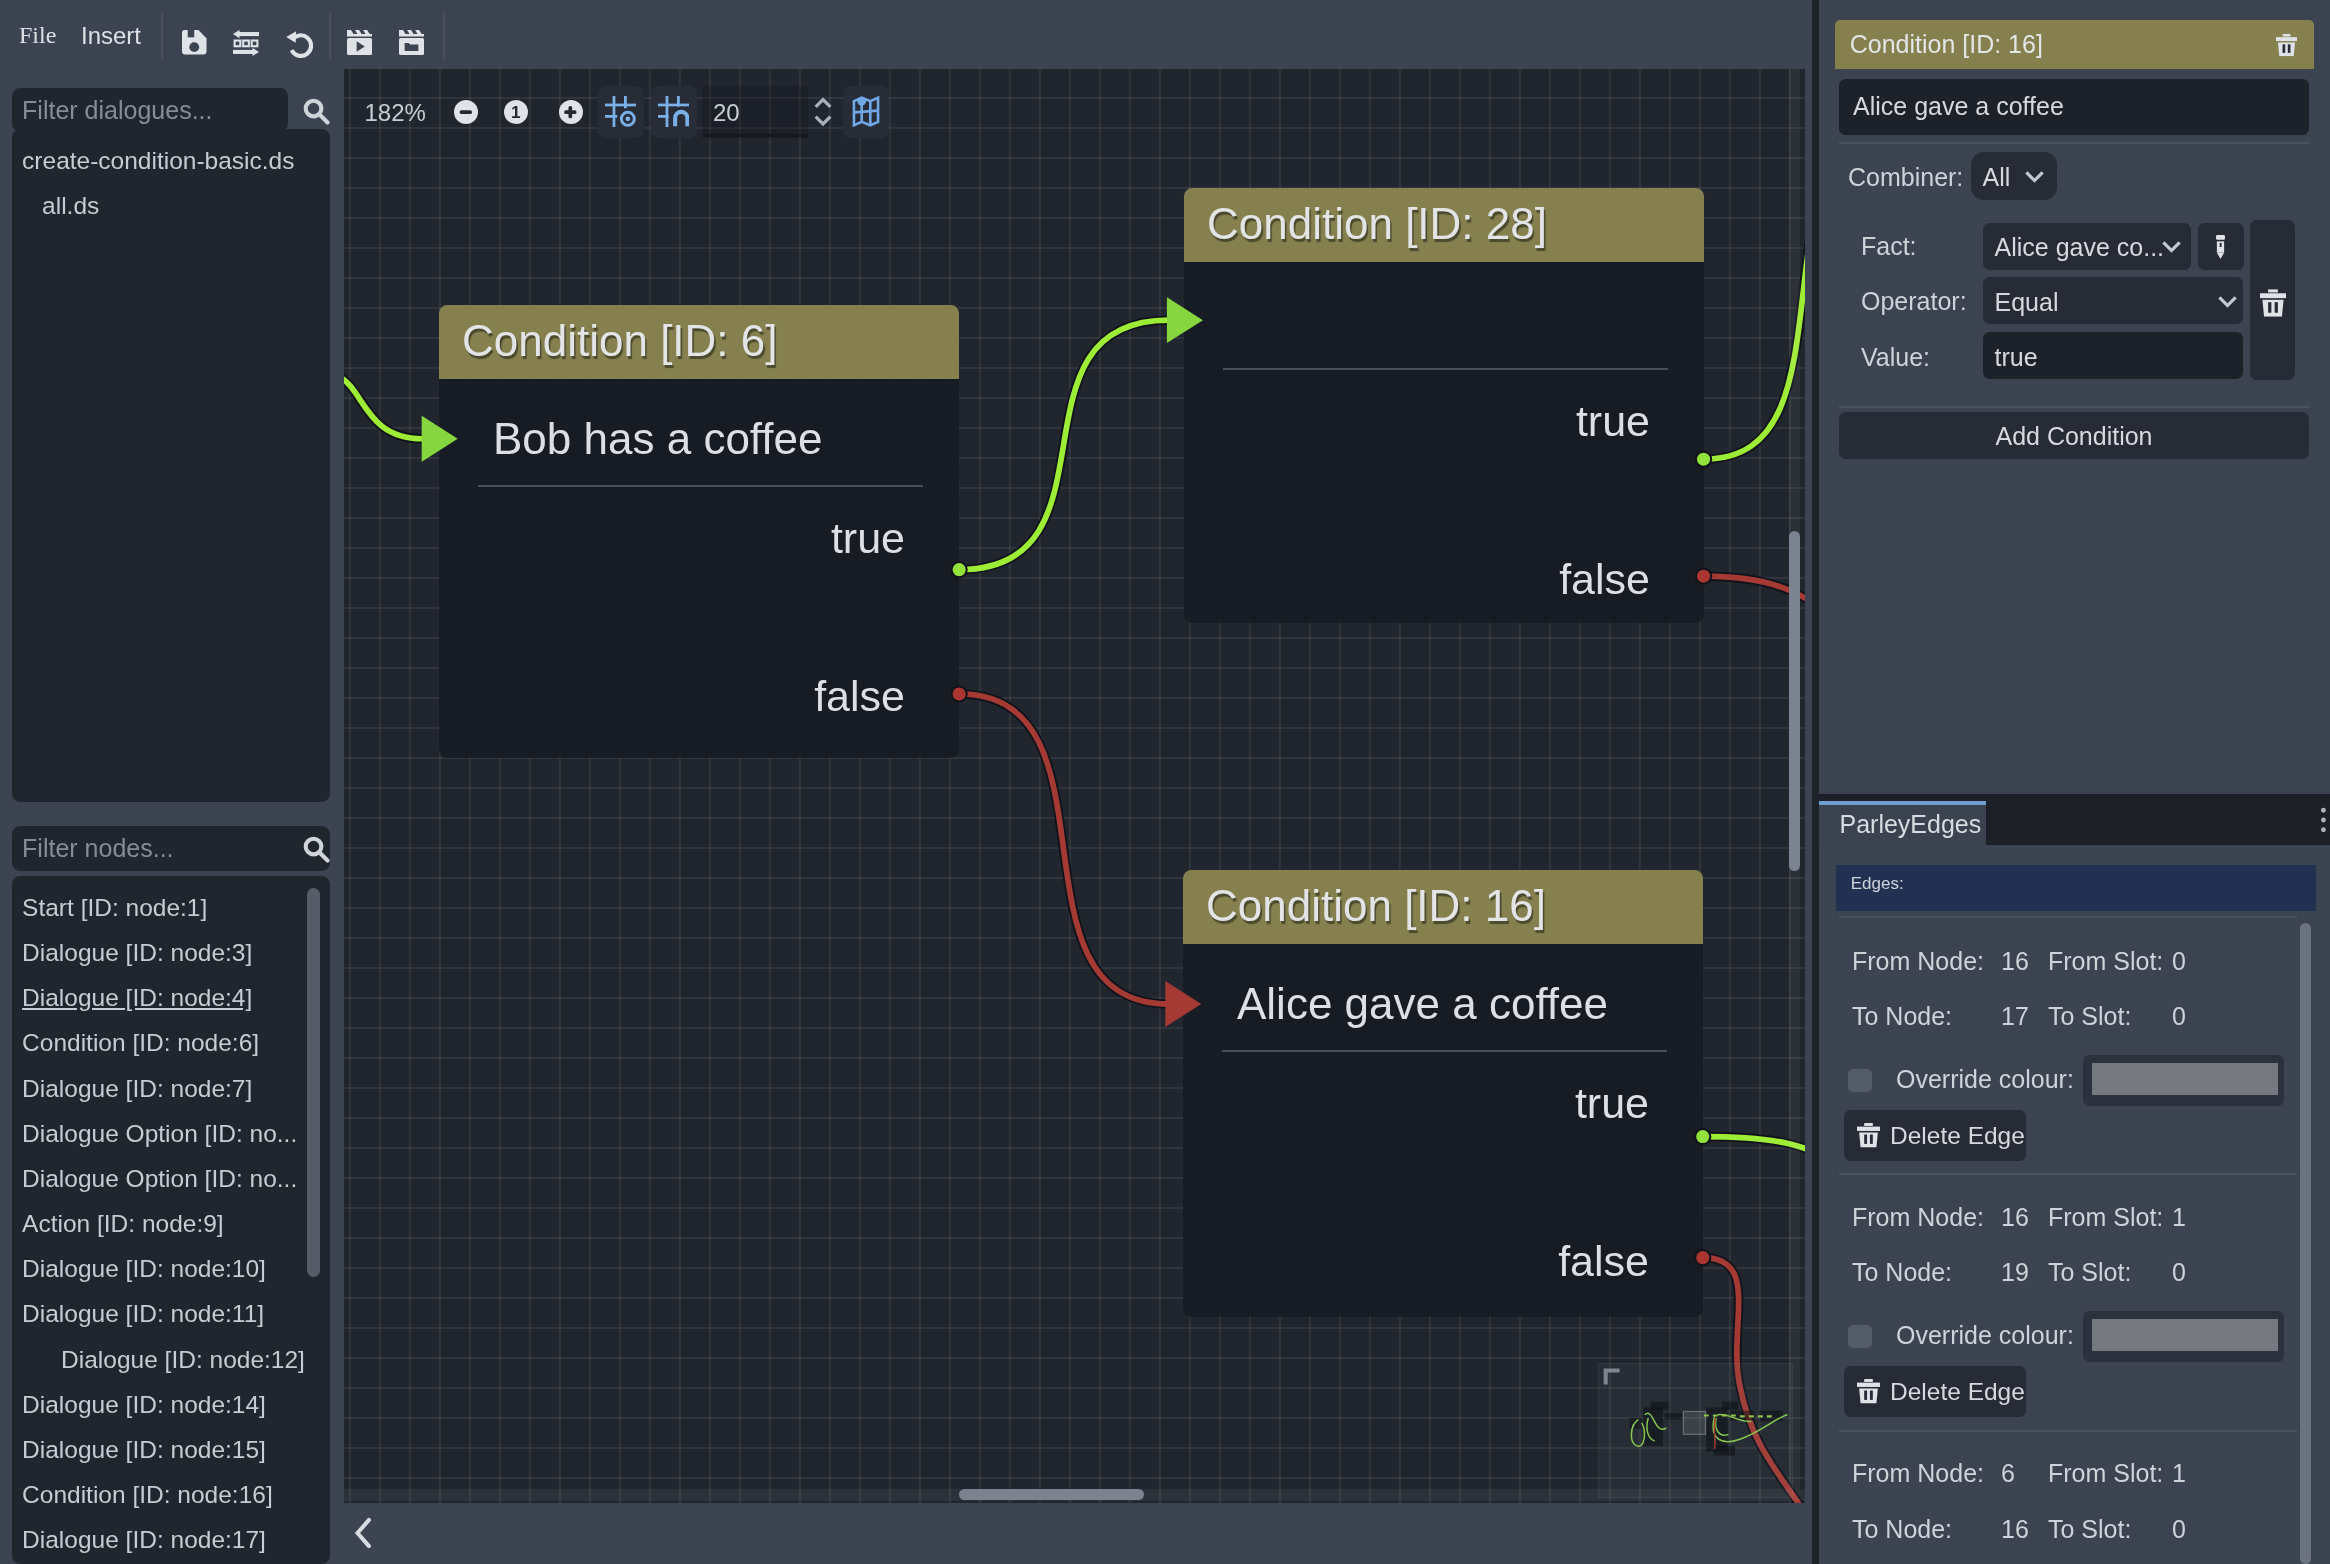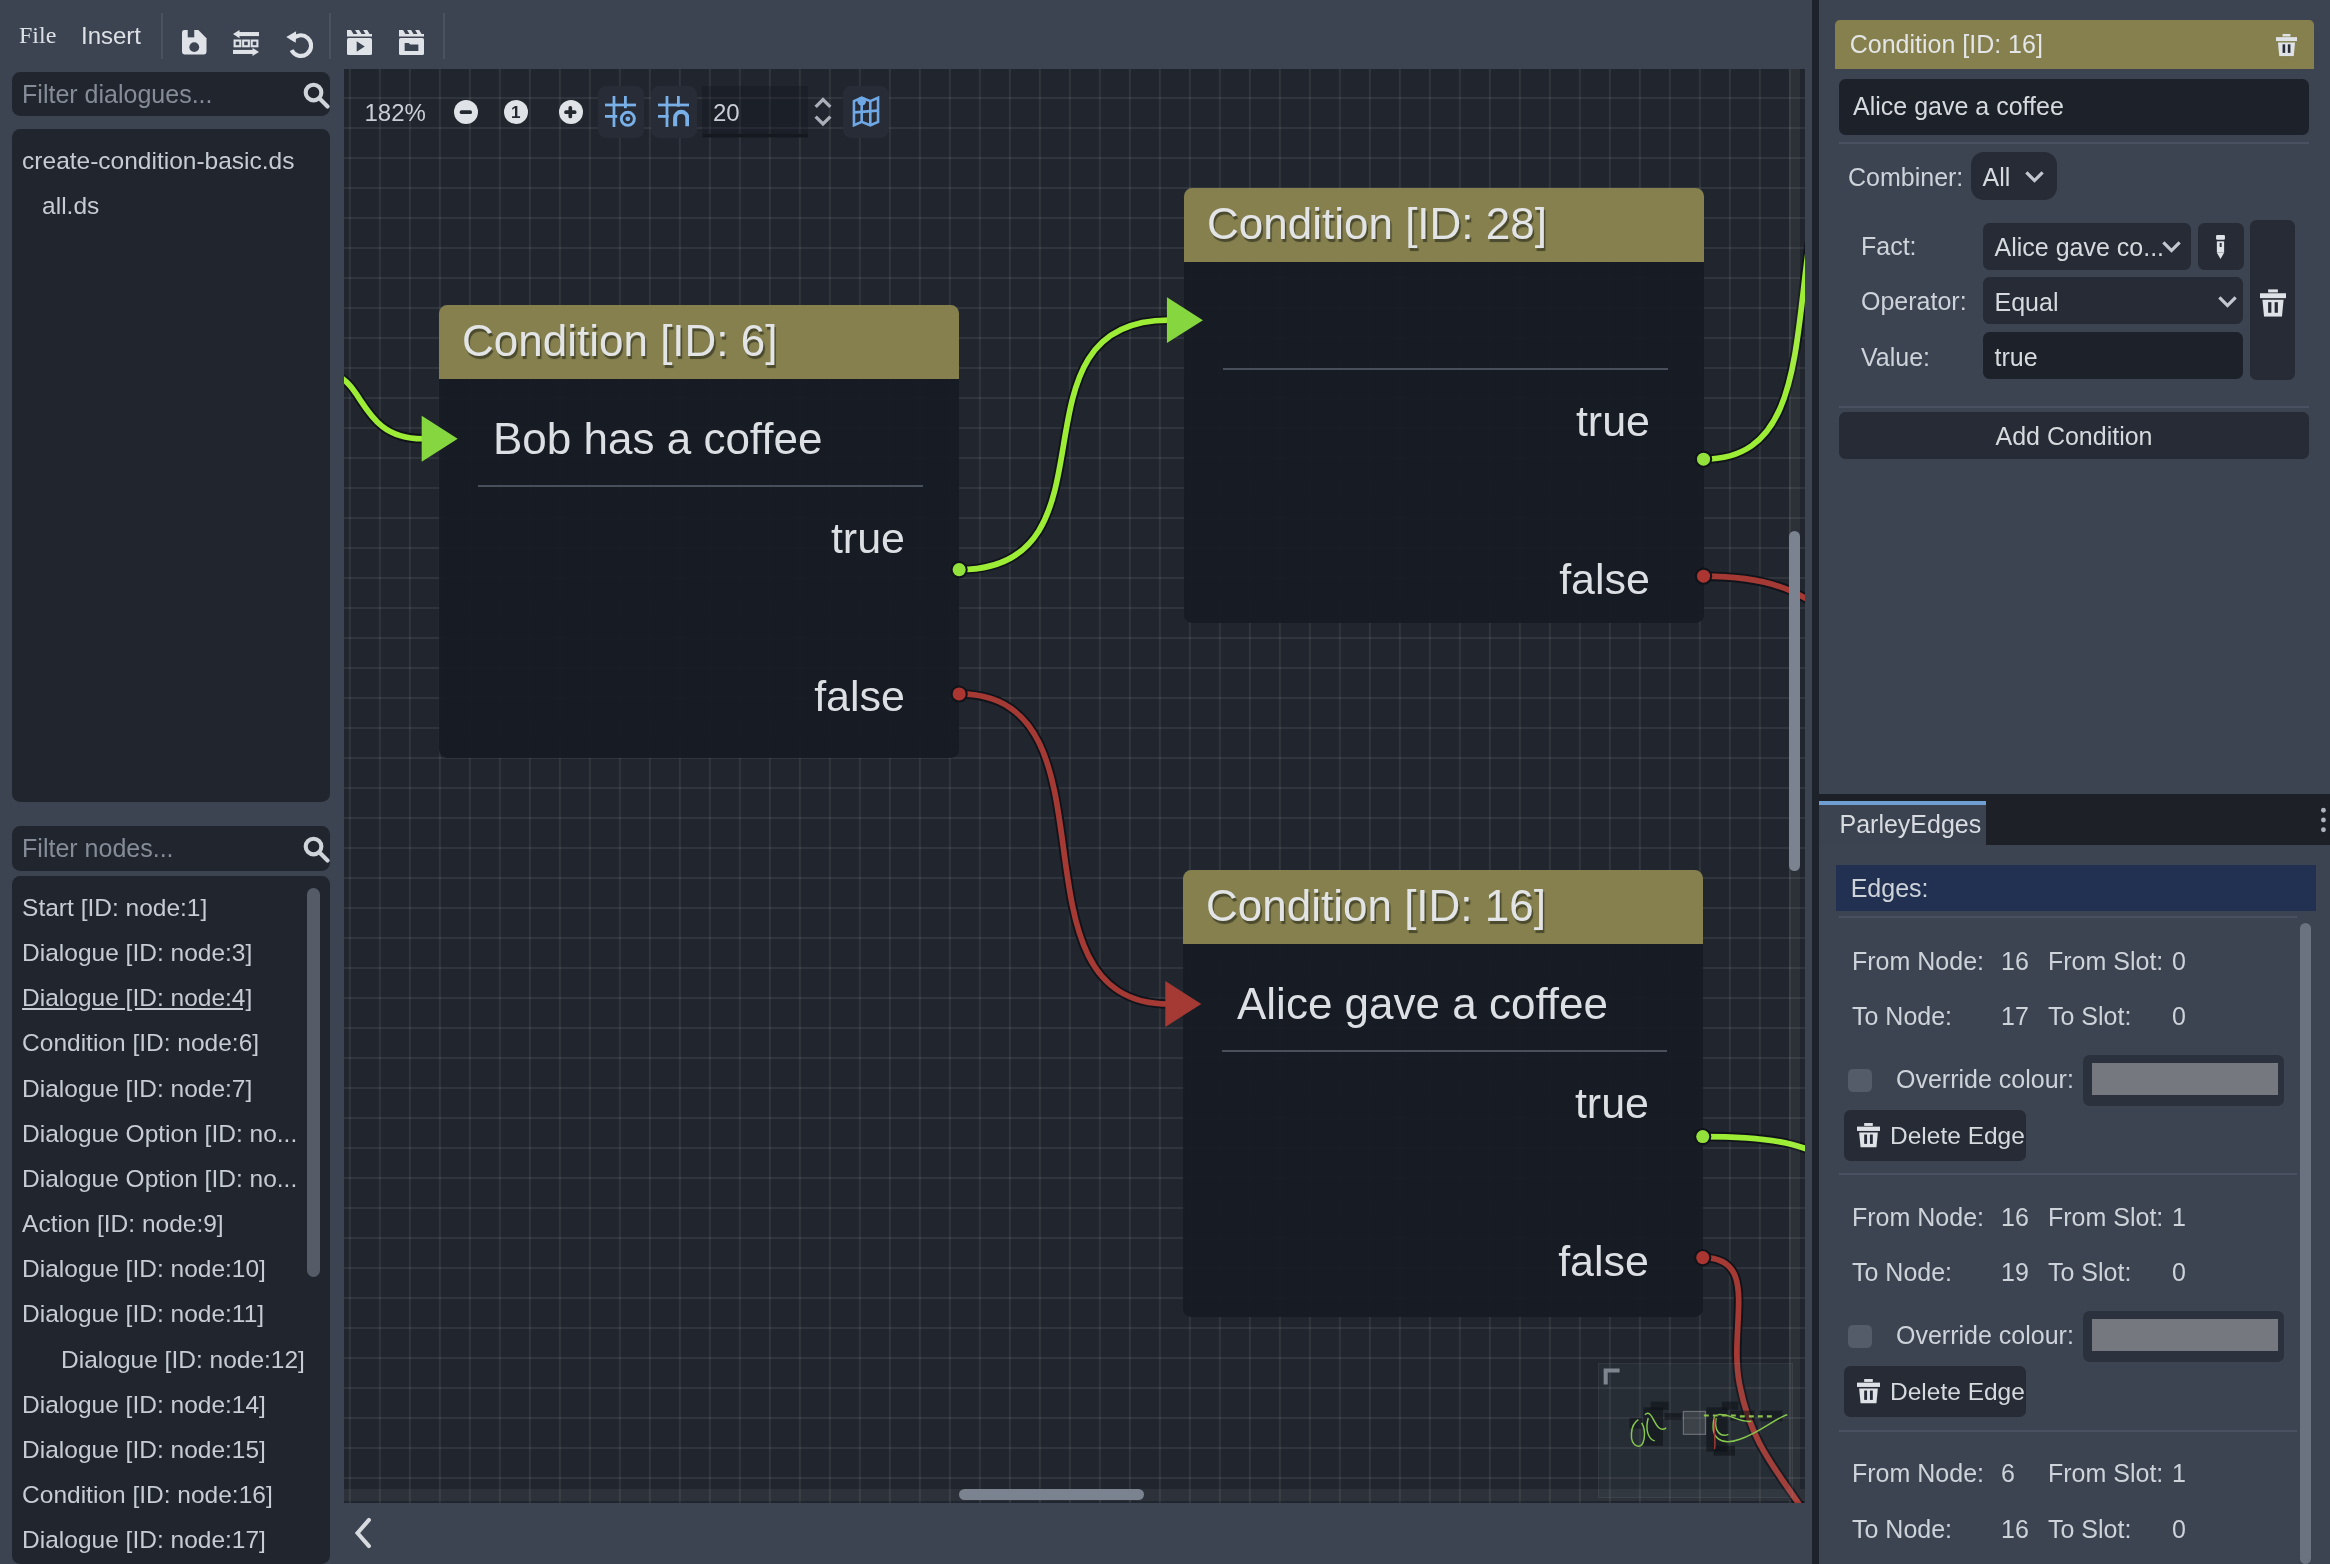--- a/index.html
+++ b/index.html
@@ -102,21 +102,21 @@
       <path d="M 12 14 L 22 20.5 L 12 27 Z" fill="#3c4351"></path>
     </svg>
     <svg class="abs" style="left:399px; top:30px;" width="25" height="25" viewBox="0 0 31 31">
       <path d="M 0 0 L 5 0 L 8 5 L 13 5 L 10 0 L 15 0 L 18 5 L 23 5 L 20 0 L 25 0 L 28 5 L 31 5 L 31 0 L 31 8 L 0 8 Z" fill="#dfe3e8"></path>
       <rect x="0" y="10" width="31" height="21" rx="2" fill="#dfe3e8"></rect>
       <path d="M 7 26 L 7 16 L 12 16 L 14 18 L 24 18 L 24 26 Z" fill="#3c4351"></path>
     </svg>
     <div class="abs vsep" style="left:443px;"></div>
   </div>
 
-  <div class="abs dbox" style="left:11.5px; top:72px; width:318px; height:44px;">
+  <div class="abs dbox" style="left:11.5px; top:88px; width:276px; height:44px;">
     <div class="abs searchtext" style="left:10.6px; top:8.2px;">Filter dialogues...</div>
     <svg class="abs" style="left:290px; top:9px;" width="28" height="28" viewBox="0 0 34 34">
         <use href="#i-mag"></use>
       </svg>
   </div>
   <div class="abs dbox" style="left:11.5px; top:129px; width:318px; height:673px;">
     <div class="listitem" style="top:18px;">create-condition-basic.ds</div>
     <div class="listitem" style="top:63px;margin-left:20px;">all.ds</div>
   </div>
   <div class="abs dbox" style="left:11.5px; top:826px; width:318px; height:45px;">
@@ -377,21 +377,21 @@
       <div class="abs" style="left:502px; top:13px; width:4.9px; height:26px;">
         <svg width="4.9" height="26" viewBox="0 0 6 32">
           <circle cx="3" cy="4" r="3" fill="#aeb4bd"></circle>
             <circle cx="3" cy="16" r="3" fill="#aeb4bd"></circle>
             <circle cx="3" cy="28" r="3" fill="#aeb4bd"></circle>
         </svg>
       </div>
     </div>
 
     <div class="abs" style="left:31px; top:865px; width:480px; height:46px; background:#223152;">
-      <div class="abs" style="left:14.7px; top:9px; color:#ced3da; font-size:25px;">Edges:</div>
+      <div class="abs" style="left:14.7px; top:9px; color:#ced3da; font-size:17px;">Edges:</div>
     </div>
     <div class="rsep" style="left:34px; top:916px; width:458px;"></div>
 
     <div class="rlabel" style="left:47px; top:947px;">From Node:</div>
     <div class="rlabel" style="left:196px; top:947px;">16</div>
     <div class="rlabel" style="left:243px; top:947px;">From Slot:</div>
     <div class="rlabel" style="left:367px; top:947px;">0</div>
     <div class="rlabel" style="left:47px; top:1002px;">To Node:</div>
     <div class="rlabel" style="left:196px; top:1002px;">17</div>
     <div class="rlabel" style="left:243px; top:1002px;">To Slot:</div>

